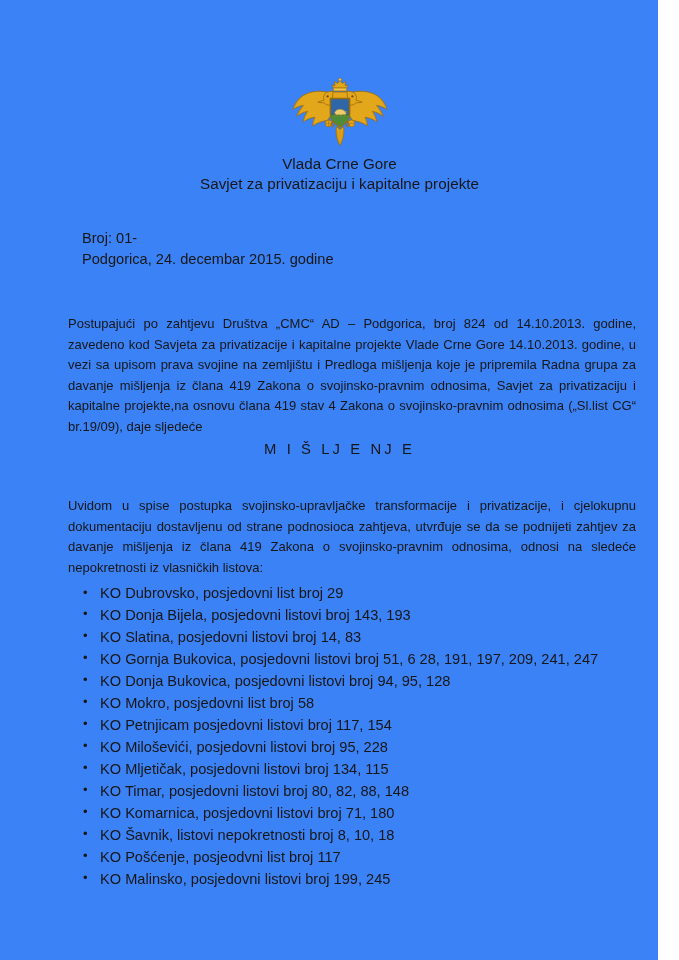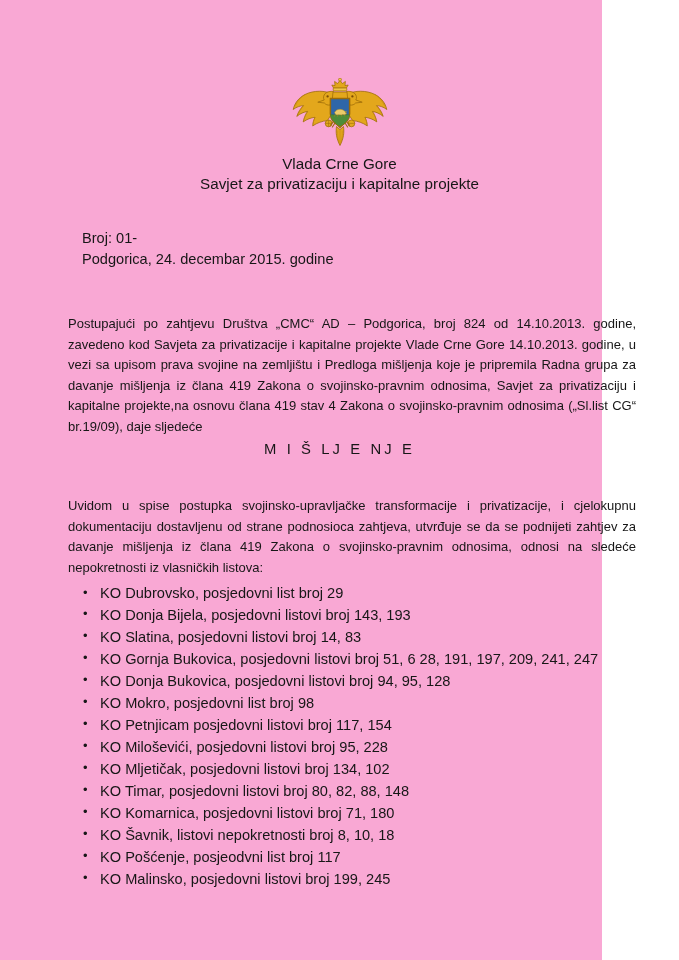--- a/index.html
+++ b/index.html
@@ -14,23 +14,23 @@
     position: relative;
     font-family: "Liberation Sans", sans-serif;
     color: #1a1a1a;
     overflow: hidden;
   }
 
   .page {
     position: absolute;
     left: 0;
     top: 0;
-    width: 602px;
+    width: 658px;
     height: 960px;
-    background: #f9a8d4;
+    background: #3b82f6;
   }
 
   
   .crest-wrap {
     position: absolute;
     left: 0;
     top: 78px;
     width: 679px;
     text-align: center;
     line-height: 0;
@@ -218,24 +218,24 @@
   <div class="doc-heading">M I Š LJ E NJ E</div>
 
   <p class="para para-findings">Uvidom u spise postupka svojinsko-upravljačke transformacije i privatizacije, i cjelokupnu dokumentaciju dostavljenu od strane podnosioca zahtjeva, utvrđuje se da se podnijeti zahtjev za davanje mišljenja iz člana 419 Zakona o svojinsko-pravnim odnosima, odnosi na sledeće nepokretnosti iz vlasničkih listova:</p>
 
   <ul class="cad-list">
     <li class="cad-item">KO Dubrovsko, posjedovni list broj 29</li>
     <li class="cad-item">KO Donja Bijela, posjedovni listovi broj 143, 193</li>
     <li class="cad-item">KO Slatina, posjedovni listovi broj 14, 83</li>
     <li class="cad-item wrap-item">KO Gornja Bukovica, posjedovni listovi broj 51, 6 28, 191, 197, 209, 241, 247</li>
     <li class="cad-item">KO Donja Bukovica, posjedovni listovi broj 94, 95, 128</li>
-    <li class="cad-item">KO Mokro, posjedovni list broj 98</li>
+    <li class="cad-item">KO Mokro, posjedovni list broj 58</li>
     <li class="cad-item">KO Petnjicam posjedovni listovi broj 117, 154</li>
     <li class="cad-item">KO Miloševići, posjedovni listovi broj 95, 228</li>
-    <li class="cad-item">KO Mljetičak, posjedovni listovi broj 134, 102</li>
+    <li class="cad-item">KO Mljetičak, posjedovni listovi broj 134, 115</li>
     <li class="cad-item">KO Timar, posjedovni listovi broj 80, 82, 88, 148</li>
     <li class="cad-item">KO Komarnica, posjedovni listovi broj 71, 180</li>
     <li class="cad-item">KO Šavnik, listovi nepokretnosti broj 8, 10, 18</li>
     <li class="cad-item">KO Pošćenje, posjeodvni list broj 117</li>
     <li class="cad-item">KO Malinsko, posjedovni listovi broj 199, 245</li>
   </ul>
 
 </div>
 
 </body></html>

